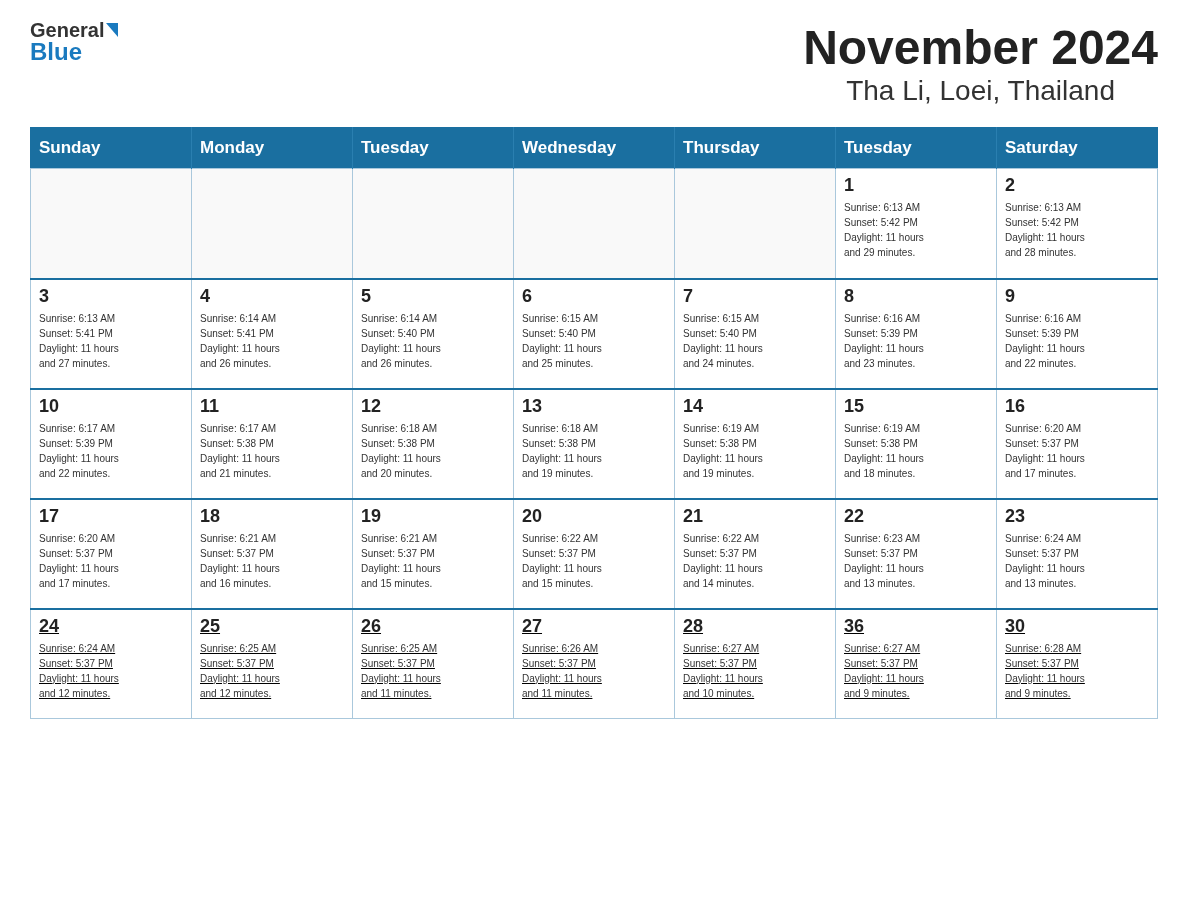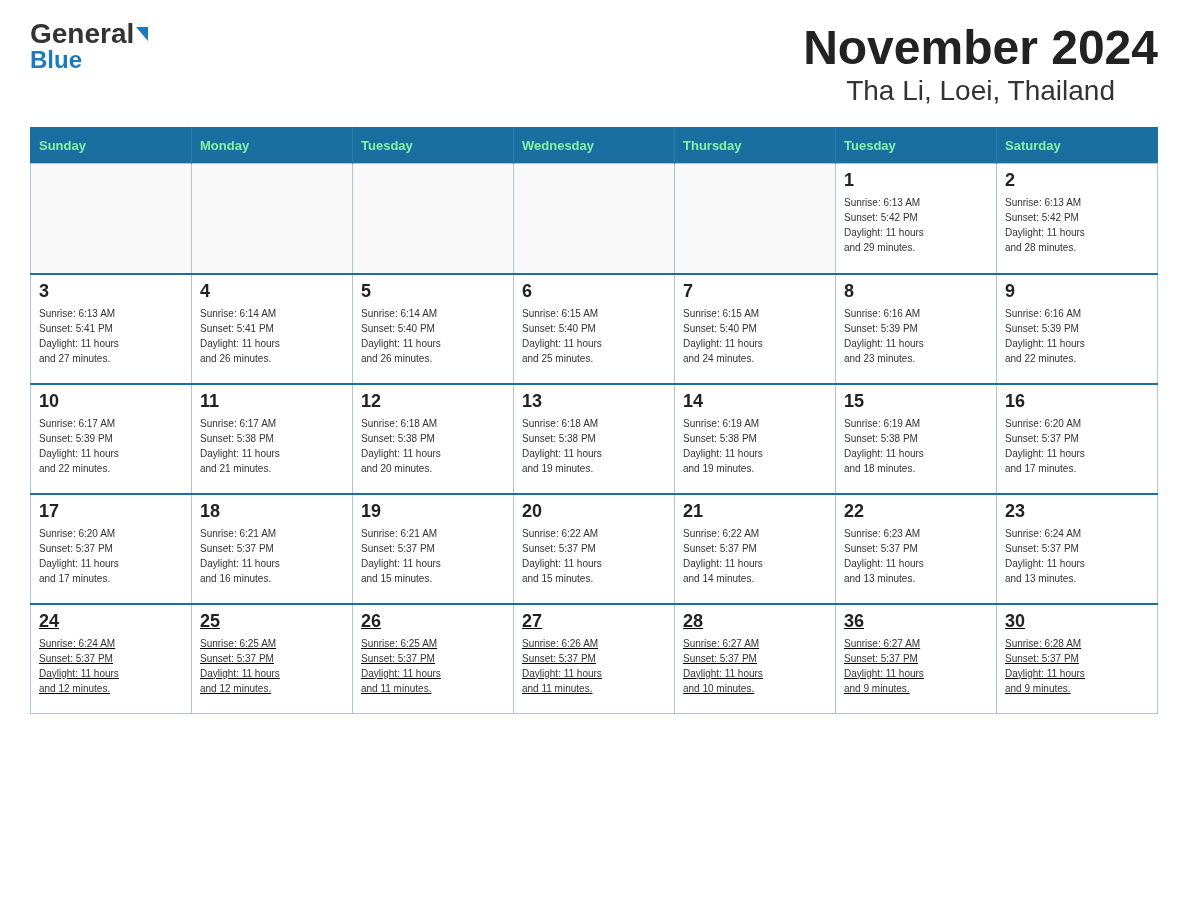--- a/index.html
+++ b/index.html
@@ -15,21 +15,21 @@
       justify-content: space-between;
       align-items: flex-start;
       margin-bottom: 20px;
     }
     .logo {
       display: flex;
       flex-direction: column;
       align-items: flex-start;
     }
     .logo-general {
-      font-size: 28px;
+      font-size: 20px;
       font-weight: bold;
       color: #333;
       line-height: 1;
     }
     .logo-blue {
       font-size: 24px;
       font-weight: bold;
       color: #1a7abf;
       line-height: 1;
     }
@@ -61,22 +61,22 @@
     }
     .calendar {
       width: 100%;
       border-collapse: collapse;
       border: 1px solid #1a6fa0;
     }
     .calendar thead tr {
       background-color: #1a6fa0;
     }
     .calendar thead th {
-      color: #86efac;
-      font-size: 13px;
+      color: #ffffff;
+      font-size: 17px;
       font-weight: bold;
       padding: 10px 8px;
       text-align: left;
       border-right: 1px solid #2a7fb0;
     }
     .calendar thead th:last-child {
       border-right: none;
     }
     .calendar tbody td {
       vertical-align: top;

